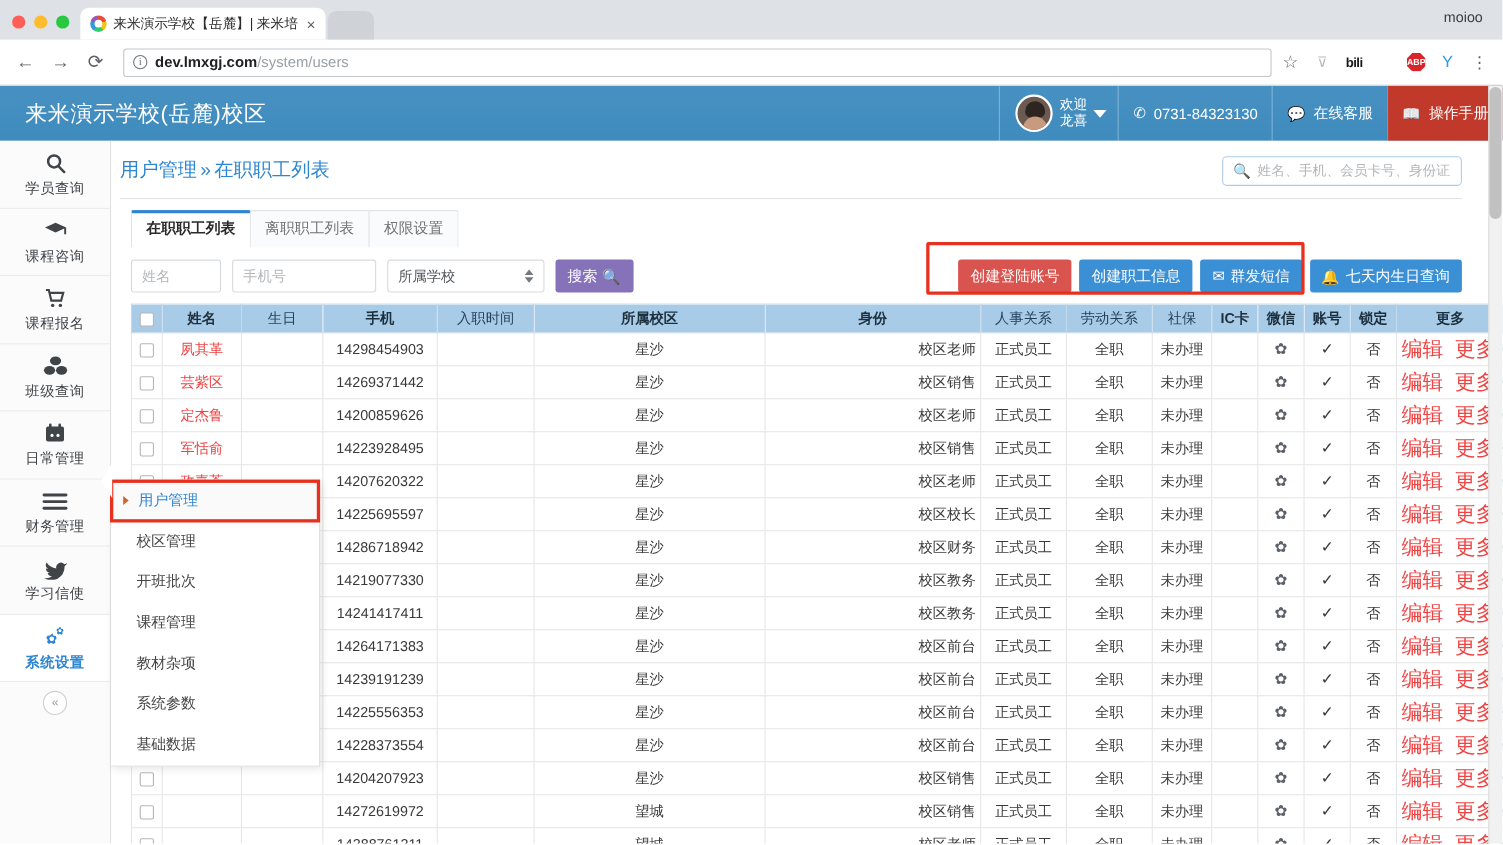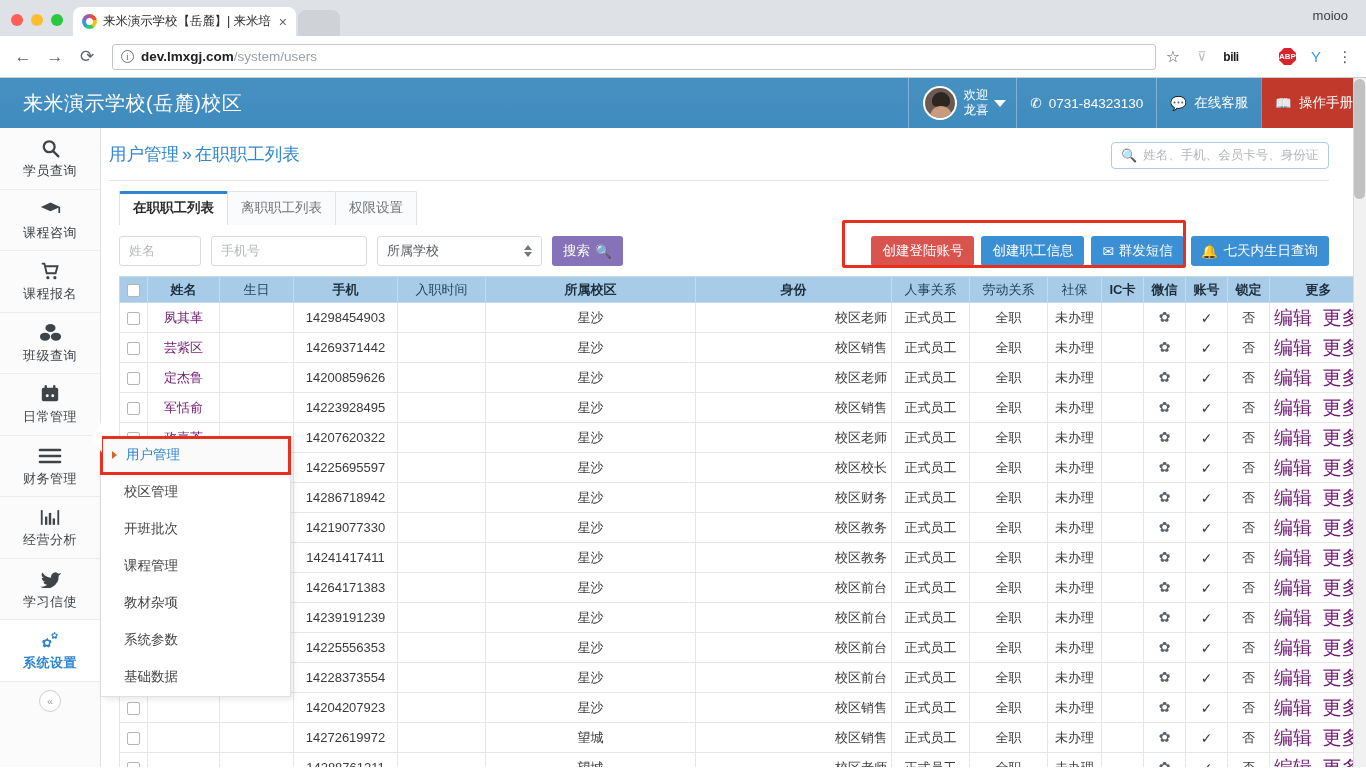--- a/index.html
+++ b/index.html
@@ -205,22 +205,22 @@
 
   .toolrow {
     display: flex; align-items: center; padding: 11px 0 0 18px; gap: 10px; position: relative;
   }
   .fld {
     height: 30px; border: 1px solid #d8dbde; border-radius: 3px;
     padding: 0 9px; font-size: 13px; color: #b4b7ba;
     display: flex; align-items: center; background: #fff;
   }
   .fld.name { width: 82px; }
-  .fld.phone { width: 156px; }
-  .fld.select { width: 165px; color: #54595d; justify-content: space-between; gap: 10px; }
+  .fld.phone { width: 131px; }
+  .fld.select { width: 143px; color: #54595d; justify-content: space-between; gap: 10px; }
   .spin { display: flex; flex-direction: column; gap: 2px; color: #7b8084; }
   .spin i {
     width:0;height:0;border-left:4px solid transparent;border-right:4px solid transparent;
   }
   .spin i.up { border-bottom: 5px solid #73787c; }
   .spin i.dn { border-top: 5px solid #73787c; }
   .btn-search {
     height: 30px; background: #8572b8; color: #fff; border-radius: 3px;
     padding: 0 11px; font-size: 13.5px; display: flex; align-items: center; gap: 5px;
   }
@@ -244,21 +244,21 @@
     background: #a8cbe8; color: #1f3f5a; font-size: 13px; font-weight: 400;
     height: 26px; border: 1px solid #c3d9ec; text-align: center; padding: 0 2px;
     white-space: nowrap; overflow: hidden;
   }
   thead th.bold { font-weight: 700; color: #1c2f3d; }
   tbody td {
     height: 30px; border: 1px solid #e6e6e6; font-size: 13px; color: #3a3a3a;
     text-align: center; padding: 0 4px; white-space: nowrap; overflow: hidden;
   }
   td.left { text-align: right; padding-left: 9px; }
-  td.nm a, .lnk { color: #701a75; text-decoration: none; }
+  td.nm a, .lnk { color: #ef4444; text-decoration: none; }
   .chk {
     width: 13px; height: 13px; border: 1px solid #b6b6b6; border-radius: 2px;
     background: #fff; display: inline-block; vertical-align: middle;
   }
   .wechat { color: #5b6168; font-size: 14px; line-height: 1; }
   .tick { color: #3a3a3a; font-size: 14px; }
   .more-cell { color: #2f86d0; font-size: 19px; }
   .more-cell .cd {
     display:inline-block;width:0;height:0;margin-left:3px;vertical-align:middle;
     border-left:4px solid transparent;border-right:4px solid transparent;border-top:5px solid #2f86d0;
@@ -385,32 +385,20 @@
         </div>
         <div class="rail-item">
           <span class="ri">
             <svg width="24" height="18" viewBox="0 0 24 18" stroke="#3f4448" stroke-width="2.6" stroke-linecap="round">
                 <line x1="2" y1="3" x2="22" y2="3"></line>
                 <line x1="2" y1="9" x2="22" y2="9"></line>
                 <line x1="2" y1="15" x2="22" y2="15"></line>
               </svg>
           </span>
           <span class="rl">财务管理</span>
-        </div>
-        <div class="rail-item">
-          <span class="ri">
-            <svg width="22" height="19" viewBox="0 0 24 20" fill="#3f4448">
-                <rect x="2" y="2" width="2" height="16"></rect>
-                <rect x="20" y="2" width="2" height="16"></rect>
-                <rect x="6.5" y="9" width="2.6" height="9"></rect>
-                <rect x="10.7" y="5" width="2.6" height="13"></rect>
-                <rect x="14.9" y="11" width="2.6" height="7"></rect>
-              </svg>
-          </span>
-          <span class="rl">经营分析</span>
         </div>
         <div class="rail-item">
           <span class="ri">
             <svg width="23" height="19" viewBox="0 0 24 20" fill="#3f4448">
                 <path d="M23 4.3c-.8.4-1.7.6-2.6.8a4.5 4.5 0 0 0-7.7 4.1A12.8 12.8 0 0 1 3.4 3.6a4.5 4.5 0 0 0 1.4 6 4.4 4.4 0 0 1-2-.6 4.5 4.5 0 0 0 3.6 4.4 4.5 4.5 0 0 1-2 .1 4.5 4.5 0 0 0 4.2 3.1A9 9 0 0 1 1 18.4a12.7 12.7 0 0 0 19.6-11.3c.9-.6 1.7-1.4 2.4-2.3z"></path>
               </svg>
           </span>
           <span class="rl">学习信使</span>
         </div>
         <div class="rail-item active">

